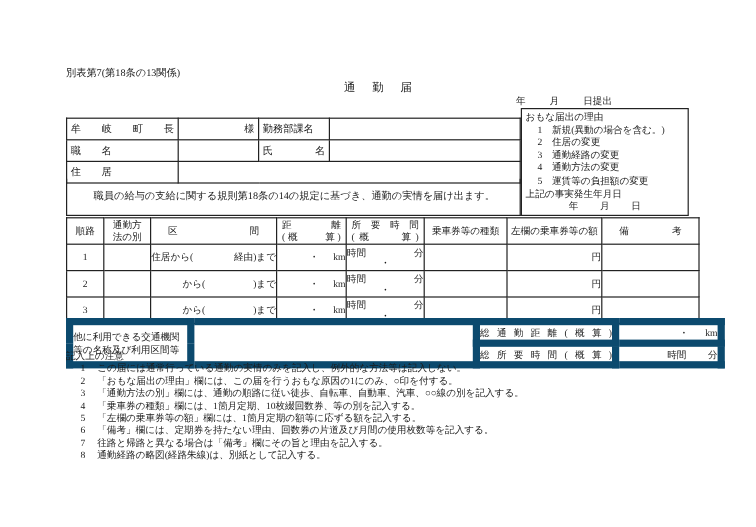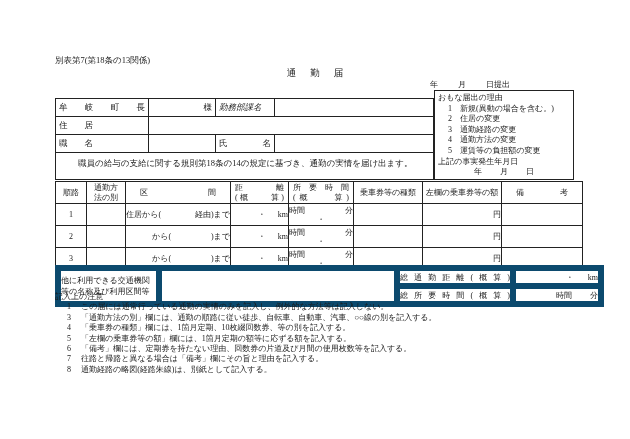--- a/index.html
+++ b/index.html
@@ -89,21 +89,21 @@
     padding: 0 3px;
     vertical-align: middle;
   }
   .lbl {
     text-align: justify;
     text-align-last: justify;
     white-space: nowrap;
   }
   td.c-lbl1 { width: 86px; }
   td.c-val1 { width: 60px; }
-  td.c-lbl2 { width: 52px; font-style: italic; }
+  td.c-lbl2 { width: 52px; }
   
   .statement {
     position: absolute;
     left: 55px;
     top: 149px;
     width: 379px;
     height: 31px;
     border: 1px solid #222;
     border-top: none;
     box-sizing: border-box;
@@ -254,34 +254,34 @@
     <tbody>
       <tr>
         <td class="c-lbl1">
           <span class="lbl" style="display:block;">牟岐町長</span>
         </td>
         <td class="c-val1" style="text-align:right;">様</td>
         <td class="c-lbl2">勤務部課名</td>
         <td></td>
       </tr>
       <tr>
+        <td colspan="1">
+          <span class="lbl" style="display:block;width:34px;">職名</span>
+        </td>
+        <td></td>
+        <td>
+          <span class="lbl" style="display:block;">氏名</span>
+        </td>
+        <td></td>
+      </tr>
+      <tr>
         <td>
           <span class="lbl" style="display:block;width:34px;">住居</span>
         </td>
         <td colspan="3"></td>
-      </tr>
-      <tr>
-        <td colspan="1">
-          <span class="lbl" style="display:block;width:34px;">職名</span>
-        </td>
-        <td></td>
-        <td>
-          <span class="lbl" style="display:block;">氏名</span>
-        </td>
-        <td></td>
       </tr>
     </tbody>
   </table>
 
   <div class="statement">職員の給与の支給に関する規則第18条の14の規定に基づき、通勤の実情を届け出ます。</div>
 
   <table class="route-table">
     <thead>
       <tr>
         <td class="w-no">順路</td>
@@ -393,20 +393,21 @@
         <td class="sum-val">
           <span class="hr">時間</span><span>分</span>
         </td>
       </tr>
     </tbody>
   </table>
 
   <div class="notes">
     <div class="n-title">記入上の注意</div>
     <div class="n-item"><span class="num">1</span><span>この届には通常行っている通勤の実情のみを記入し、例外的な方法等は記入しない。</span></div>
+    <div class="n-item"><span class="num">2</span><span>「おもな届出の理由」欄には、この届を行うおもな原因の1にのみ、○印を付する。</span></div>
     <div class="n-item"><span class="num">3</span><span>「通勤方法の別」欄には、通勤の順路に従い徒歩、自転車、自動車、汽車、○○線の別を記入する。</span></div>
     <div class="n-item"><span class="num">4</span><span>「乗車券の種類」欄には、1箇月定期、10枚綴回数券、等の別を記入する。</span></div>
     <div class="n-item"><span class="num">5</span><span>「左欄の乗車券等の額」欄には、1箇月定期の額等に応ずる額を記入する。</span></div>
     <div class="n-item"><span class="num">6</span><span>「備考」欄には、定期券を持たない理由、回数券の片道及び月間の使用枚数等を記入する。</span></div>
     <div class="n-item"><span class="num">7</span><span>往路と帰路と異なる場合は「備考」欄にその旨と理由を記入する。</span></div>
     <div class="n-item"><span class="num">8</span><span>通勤経路の略図(経路朱線)は、別紙として記入する。</span></div>
   </div>
 
 </div>
 

